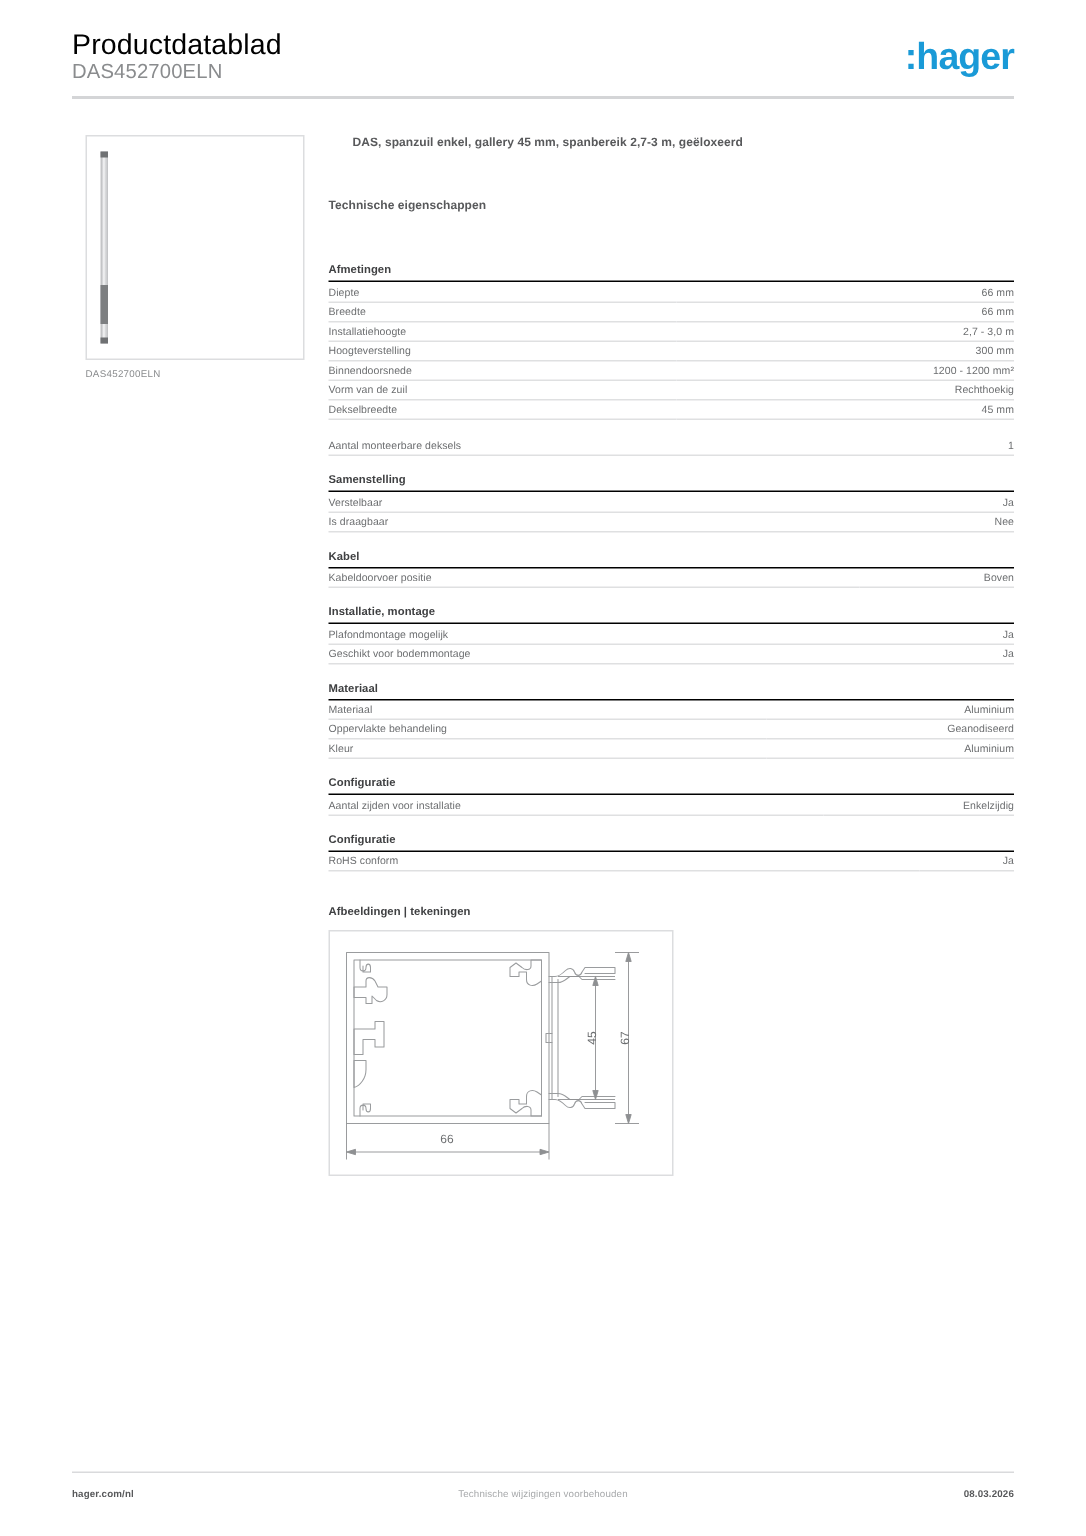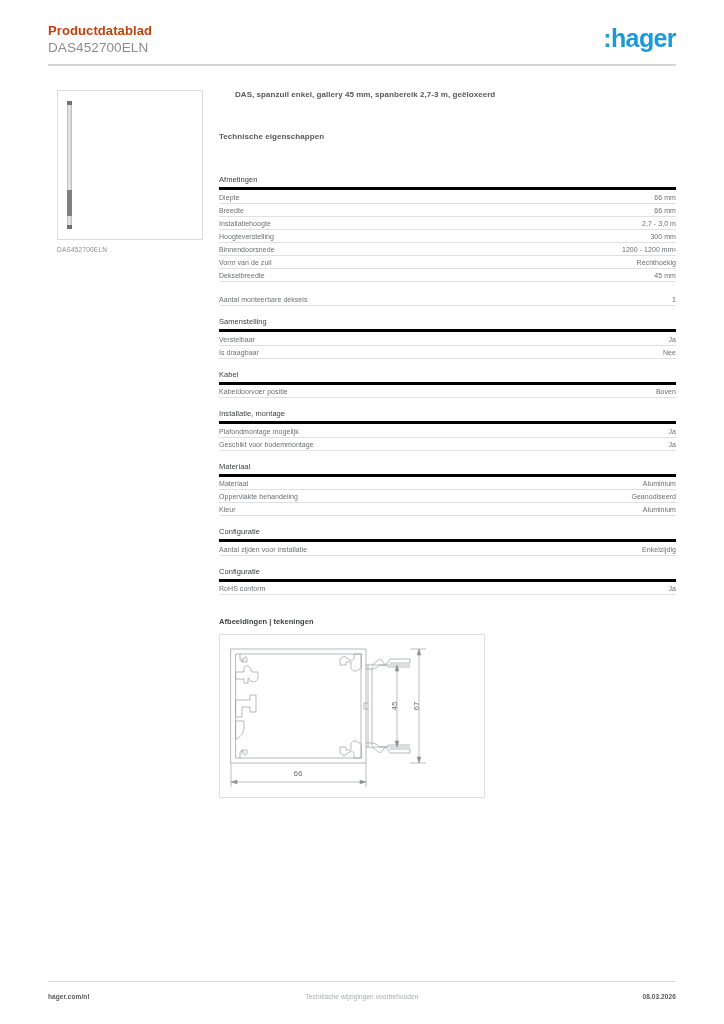--- a/index.html
+++ b/index.html
@@ -15,23 +15,23 @@
     overflow: hidden;
   }
 
   
   #header {
     position: absolute;
     left: 48px; top: 22px; width: 628px;
   }
   #header-titles { float: left; }
   .doc-title {
-    font-size: 13px;
-    font-weight: bold;
-    color: #c2410c;
+    font-size: 19px;
+    font-weight: normal;
+    color: #000000;
     letter-spacing: 0.1px;
     line-height: 17px;
   }
   .doc-subtitle {
     font-size: 13.5px;
     font-weight: normal;
     color: #8a8c8e;
     letter-spacing: 0.1px;
     line-height: 17px;
   }
@@ -110,25 +110,25 @@
     font-size: 8px;
     font-weight: bold;
     color: #58595b;
     letter-spacing: 0.05px;
     margin-bottom: 34px;
   }
 
   .spec-group { margin-bottom: 11px; }
   .group-title {
     font-size: 7.5px;
-    font-weight: normal;
+    font-weight: bold;
     color: #3f4042;
     letter-spacing: 0.05px;
     padding-bottom: 3px;
-    border-bottom: 3px solid #000000;
+    border-bottom: 1px solid #000000;
   }
   table.spec-table {
     width: 100%;
     border-collapse: collapse;
   }
   table.spec-table tr { height: 13px; }
   table.spec-table td {
     font-size: 7px;
     color: #6c6e70;
     letter-spacing: 0.05px;
@@ -142,21 +142,21 @@
   
   #drawings-title {
     font-size: 7.5px;
     font-weight: bold;
     color: #3f4042;
     letter-spacing: 0.05px;
     margin-top: 22px;
     margin-bottom: 8px;
   }
   #drawing-frame {
-    width: 266px; height: 164px;
+    width: 230px; height: 164px;
     border: 1px solid #dcdddf;
     background: #ffffff;
     position: relative;
   }
   #drawing-frame svg { display: block; }
 
   
   #footer-rule {
     position: absolute;
     left: 48px; top: 981px; width: 628px; height: 1px;

